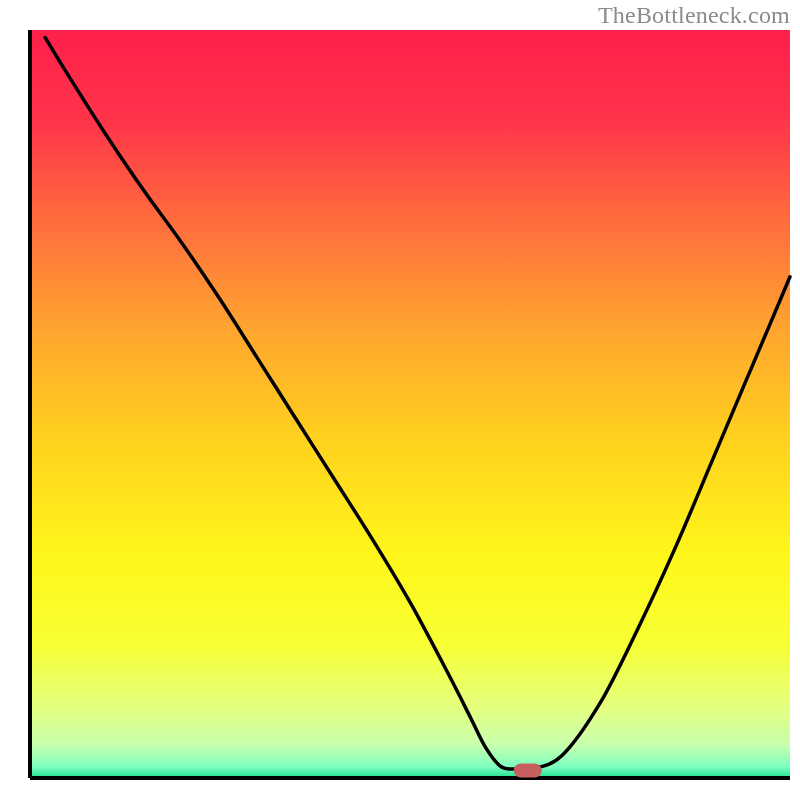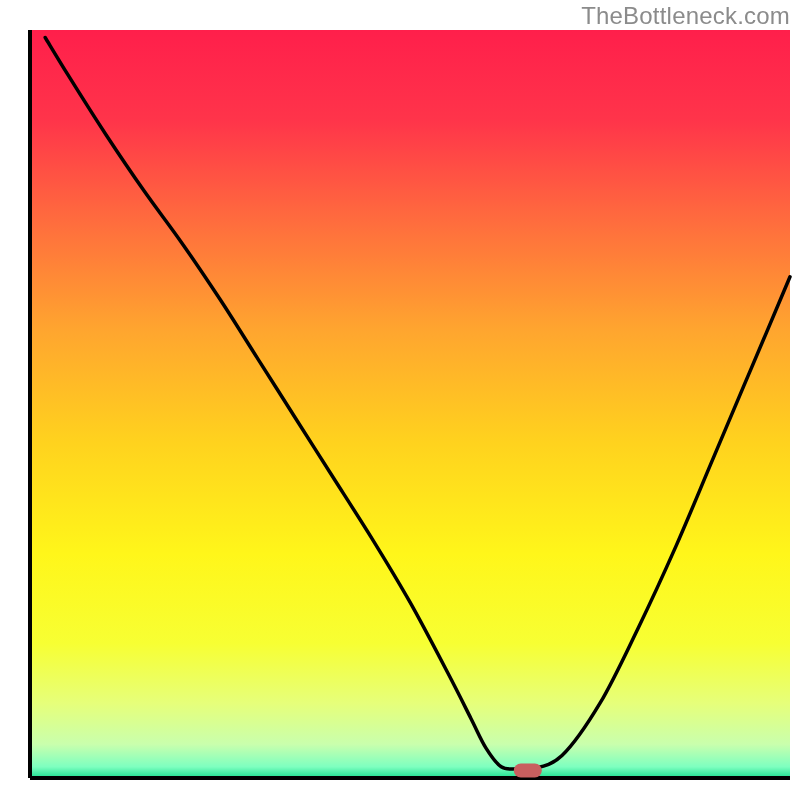--- a/index.html
+++ b/index.html
@@ -19,20 +19,21 @@
     display: block;
   }
   .watermark {
     position: absolute;
     top: 2px;
     right: 10px;
     color: #8b8b8b;
     font-size: 24px;
     font-weight: 400;
     letter-spacing: 0.2px;
+    font-family: Liberation Serif, serif;
   }
 </style>
 </head>
 <body>
 
 <div class="wrap">
   <div class="watermark">TheBottleneck.com</div>
   <svg class="chart" width="800" height="800" viewBox="0 0 800 800">
     <defs>
       <linearGradient id="bg-grad" x1="0" y1="0" x2="0" y2="1">

